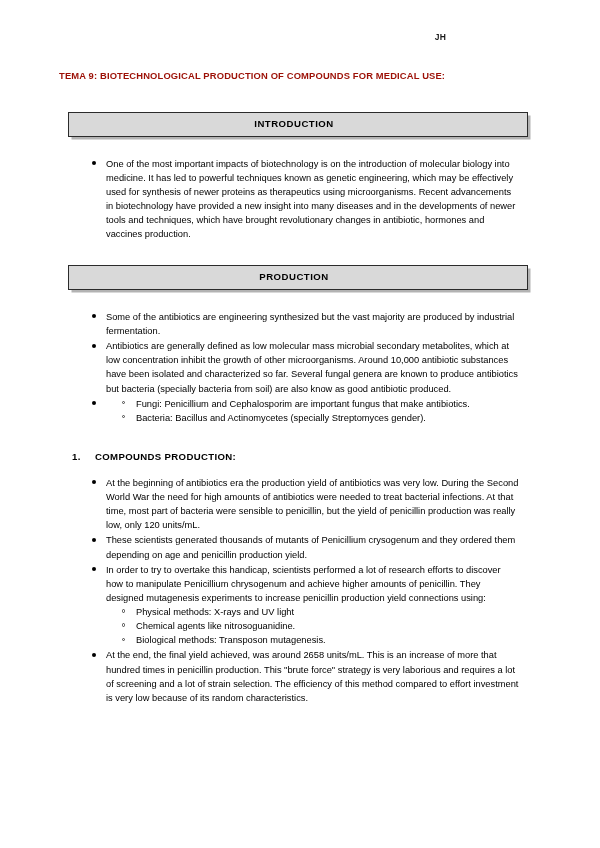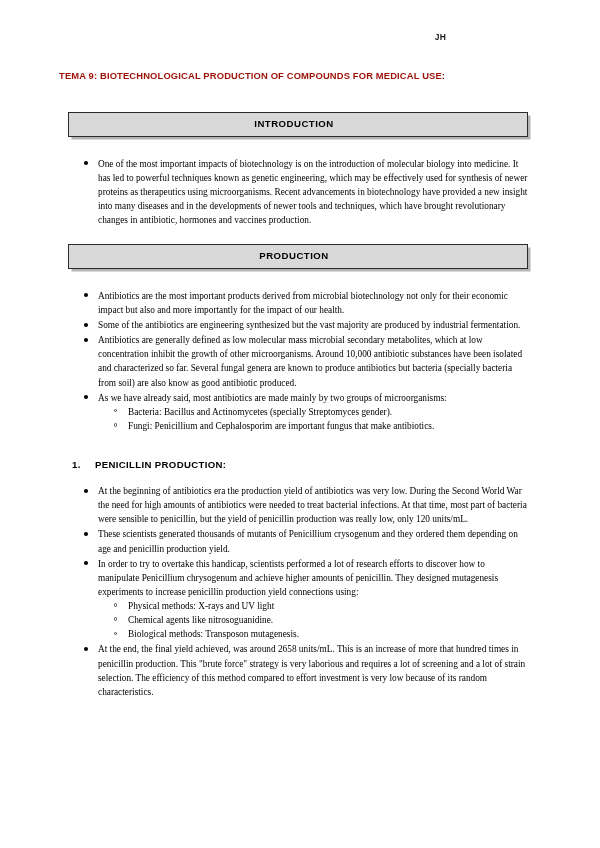--- a/index.html
+++ b/index.html
@@ -80,23 +80,22 @@
     font-size: 9.6px;
     font-weight: bold;
     letter-spacing: 0.35px;
     margin: 26px 0 14px 4px;
   }
   .num-heading .num { width: 23px; flex: none; }
 
   
   ul.bullets {
     list-style: none;
-    margin: 0;
-    padding: 0;
-    font-family: Liberation Serif, serif;
+    margin: 8px;
+    padding: 0;
   }
   ul.bullets > li.bullet {
     position: relative;
     padding-left: 30px;
     margin-bottom: 1px;
     font-size: 9.3px;
     line-height: 1.52;
     text-align: left;
   }
   ul.bullets > li.bullet > .dot {
@@ -156,49 +155,44 @@
 
     <div class="gap-sec"></div>
 
     <div class="section-box">
       <div class="section-box-title">PRODUCTION</div>
     </div>
 
     <ul class="bullets">
       <li class="bullet">
         <span class="dot"></span>
-        <span class="para">Antibiotics are the most important products derived from microbial biotechnology not only for their economic impact but also and more importantly for the impact of our health.</span>
-      </li>
-      <li class="bullet">
-        <span class="dot"></span>
         <span class="para">Some of the antibiotics are engineering synthesized but the vast majority are produced by industrial fermentation.</span>
       </li>
       <li class="bullet">
         <span class="dot"></span>
         <span class="para">Antibiotics are generally defined as low molecular mass microbial secondary metabolites, which at low concentration inhibit the growth of other microorganisms. Around 10,000 antibiotic substances have been isolated and characterized so far. Several fungal genera are known to produce antibiotics but bacteria (specially bacteria from soil) are also know as good antibiotic produced.</span>
       </li>
       <li class="bullet">
         <span class="dot"></span>
-        <span class="para">As we have already said, most antibiotics are made mainly by two groups of microorganisms:</span>
         <ul class="sub">
           <li class="subbullet">
             <span class="circ"></span>
+            <span class="para">Fungi: Penicillium and Cephalosporim are important fungus that make antibiotics.</span>
+          </li>
+          <li class="subbullet">
+            <span class="circ"></span>
             <span class="para">Bacteria: Bacillus and Actinomycetes (specially Streptomyces gender).</span>
-          </li>
-          <li class="subbullet">
-            <span class="circ"></span>
-            <span class="para">Fungi: Penicillium and Cephalosporim are important fungus that make antibiotics.</span>
           </li>
         </ul>
       </li>
     </ul>
 
     <div class="num-heading">
       <span class="num">1.</span>
-      <span>PENICILLIN PRODUCTION:</span>
+      <span>COMPOUNDS PRODUCTION:</span>
     </div>
 
     <ul class="bullets">
       <li class="bullet">
         <span class="dot"></span>
         <span class="para">At the beginning of antibiotics era the production yield of antibiotics was very low. During the Second World War the need for high amounts of antibiotics were needed to treat bacterial infections. At that time, most part of bacteria were sensible to penicillin, but the yield of penicillin production was really low, only 120 units/mL.</span>
       </li>
       <li class="bullet">
         <span class="dot"></span>
         <span class="para">These scientists generated thousands of mutants of Penicillium crysogenum and they ordered them depending on age and penicillin production yield.</span>

